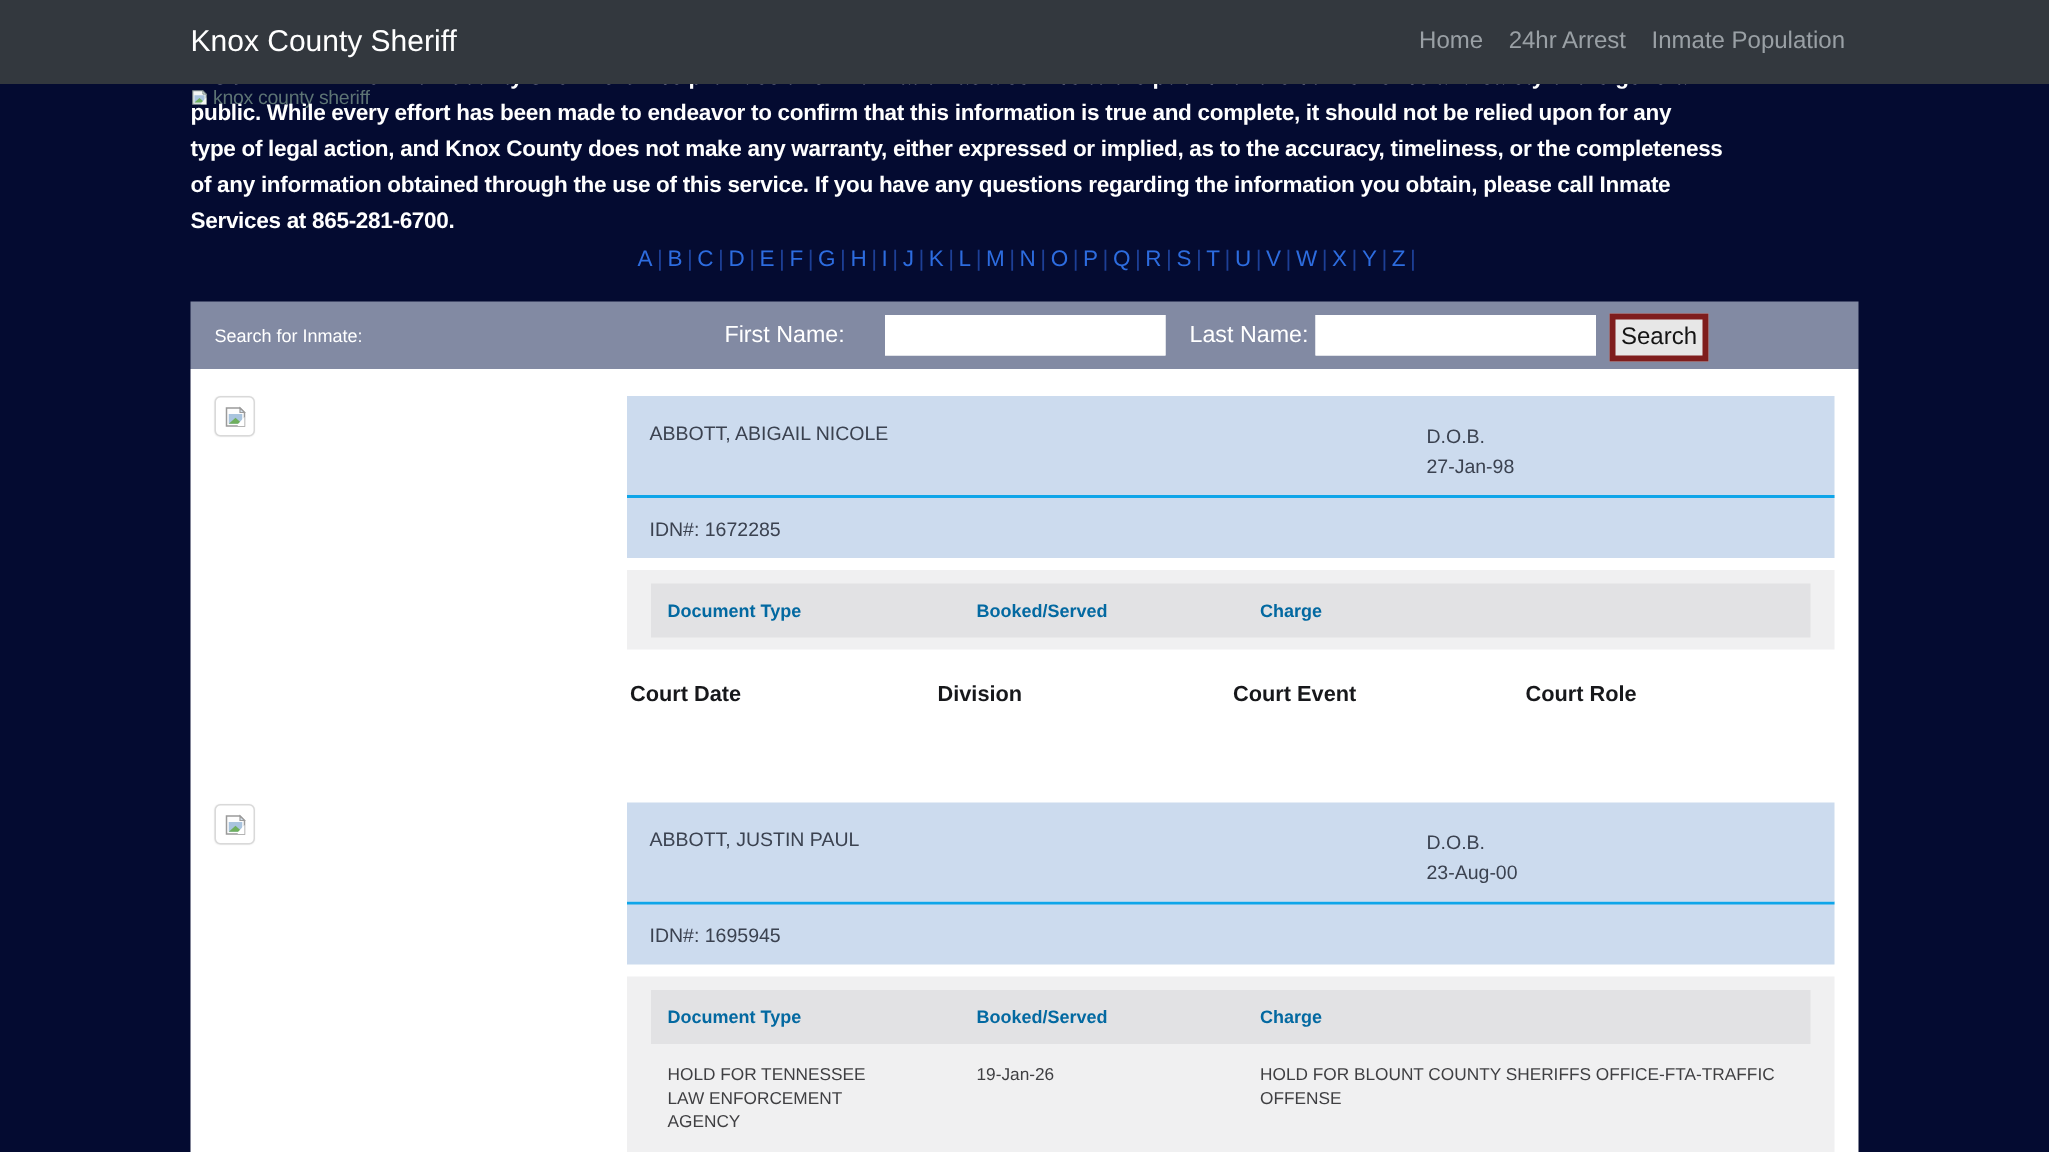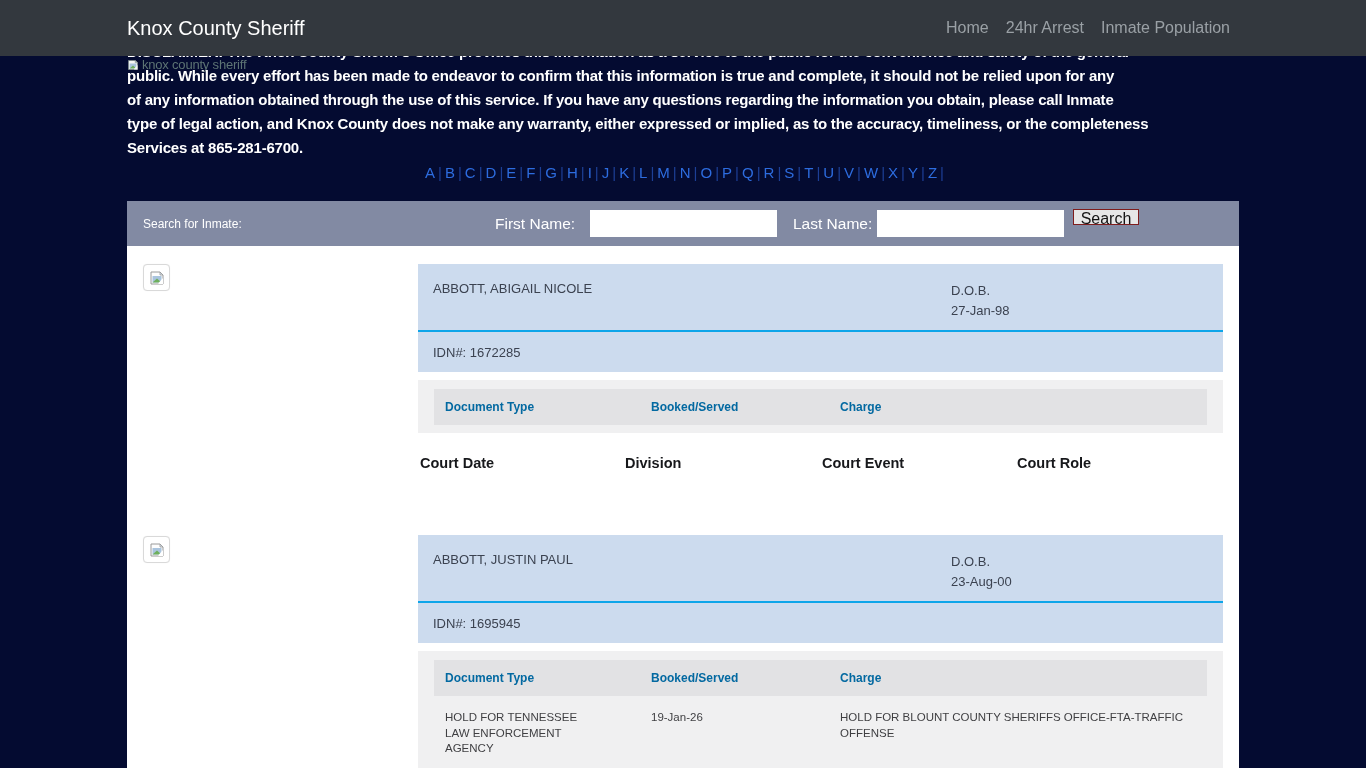--- a/index.html
+++ b/index.html
@@ -39,31 +39,31 @@
   .alphabet a { color: #2d6cdf; text-decoration: none; padding: 0 3px; cursor: pointer; }
   .alphabet .sep { color: #1d3f96; }
   
   .searchbar {
     margin-top: 18px; height: 45px; background: #828aa3; position: relative;
   }
   .sb-title { position: absolute; left: 16px; top: 50%; transform: translateY(-50%);
     color: #ffffff; font-size: 12px; }
   .sb-label { position: absolute; top: 50%; transform: translateY(-50%);
     color: #ffffff; font-size: 15.5px; }
-  .fn-label { left: 368px; }
+  .fn-label { left: 356px; }
   .ln-label { left: 666px; }
   .sb-input {
     position: absolute; top: 9px; height: 27px; width: 187px;
     border: 1px solid #ffffff; background: #ffffff; font-size: 14px; padding: 0 5px;
   }
   .fn-input { left: 463px; }
   .ln-input { left: 750px; }
   .sb-button {
-    position: absolute; left: 946px; top: 8px; width: 66px; height: 16px;
-    background: #e7e7e7; border: 1px solid #7f1d1d; color: #141414;
+    position: absolute; left: 946px; top: 8px; width: 66px; height: 32px;
+    background: #e7e7e7; border: 4px solid #7f1d1d; color: #141414;
     font-size: 16px; font-family: inherit; cursor: pointer;
   }
   
   .content { background: #ffffff; height: 548px; position: relative; overflow: hidden; }
   .thumb {
     position: absolute; left: 16px; width: 27px; height: 27px;
     background: #ffffff; border: 1px solid #d9d9d9; border-radius: 4px;
     display: flex; align-items: center; justify-content: center;
     box-shadow: 0 0 1px rgba(0,0,0,0.08);
   }
@@ -122,22 +122,22 @@
         <path d="M2 2 H11 L14 5 V14 H2 Z" fill="#f4f7f4" stroke="#7c8a8a" stroke-width="1"></path>
         <path d="M11 2 L11 5 L14 5 Z" fill="#cfdcd6" stroke="#7c8a8a" stroke-width="0.8"></path>
         <rect x="3.5" y="6" width="9" height="6.5" fill="#a9c4de"></rect>
         <path d="M3.5 12.5 L8 8.5 L12.5 12.5 Z" fill="#6faf5d"></path>
         <path d="M9.5 12.9 L14 8 L14 14 L9.5 14 Z" fill="#f4f7f4"></path>
       </svg>
       <span>knox county sheriff</span>
     </span>
     <div class="disc-line">DISCLAIMER: The Knox County Sheriff's Office provides this information as a service to the public for the convenience and safety of the general</div>
     <div class="disc-line">public. While every effort has been made to endeavor to confirm that this information is true and complete, it should not be relied upon for any</div>
+    <div class="disc-line">type of legal action, and Knox County does not make any warranty, either expressed or implied, as to the accuracy, timeliness, or the completeness</div>
     <div class="disc-line">of any information obtained through the use of this service. If you have any questions regarding the information you obtain, please call Inmate</div>
-    <div class="disc-line">type of legal action, and Knox County does not make any warranty, either expressed or implied, as to the accuracy, timeliness, or the completeness</div>
     <div class="disc-line">Services at 865-281-6700.</div>
   </div>
 
   <div class="alphabet">
     <a>A</a><span class="sep">|</span><a>B</a><span class="sep">|</span><a>C</a><span class="sep">|</span><a>D</a><span class="sep">|</span><a>E</a><span class="sep">|</span><a>F</a><span class="sep">|</span><a>G</a><span class="sep">|</span><a>H</a><span class="sep">|</span><a>I</a><span class="sep">|</span><a>J</a><span class="sep">|</span><a>K</a><span class="sep">|</span><a>L</a><span class="sep">|</span><a>M</a><span class="sep">|</span><a>N</a><span class="sep">|</span><a>O</a><span class="sep">|</span><a>P</a><span class="sep">|</span><a>Q</a><span class="sep">|</span><a>R</a><span class="sep">|</span><a>S</a><span class="sep">|</span><a>T</a><span class="sep">|</span><a>U</a><span class="sep">|</span><a>V</a><span class="sep">|</span><a>W</a><span class="sep">|</span><a>X</a><span class="sep">|</span><a>Y</a><span class="sep">|</span><a>Z</a><span class="sep">|</span>
   </div>
 
   <div class="searchbar">
     <span class="sb-title">Search for Inmate:</span>
     <span class="sb-label fn-label">First Name:</span>

